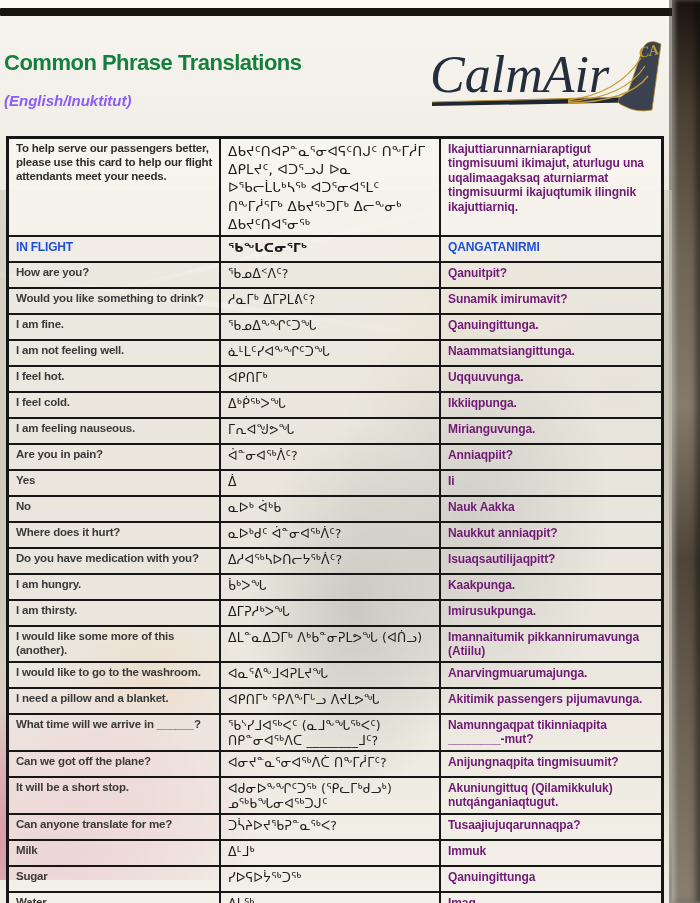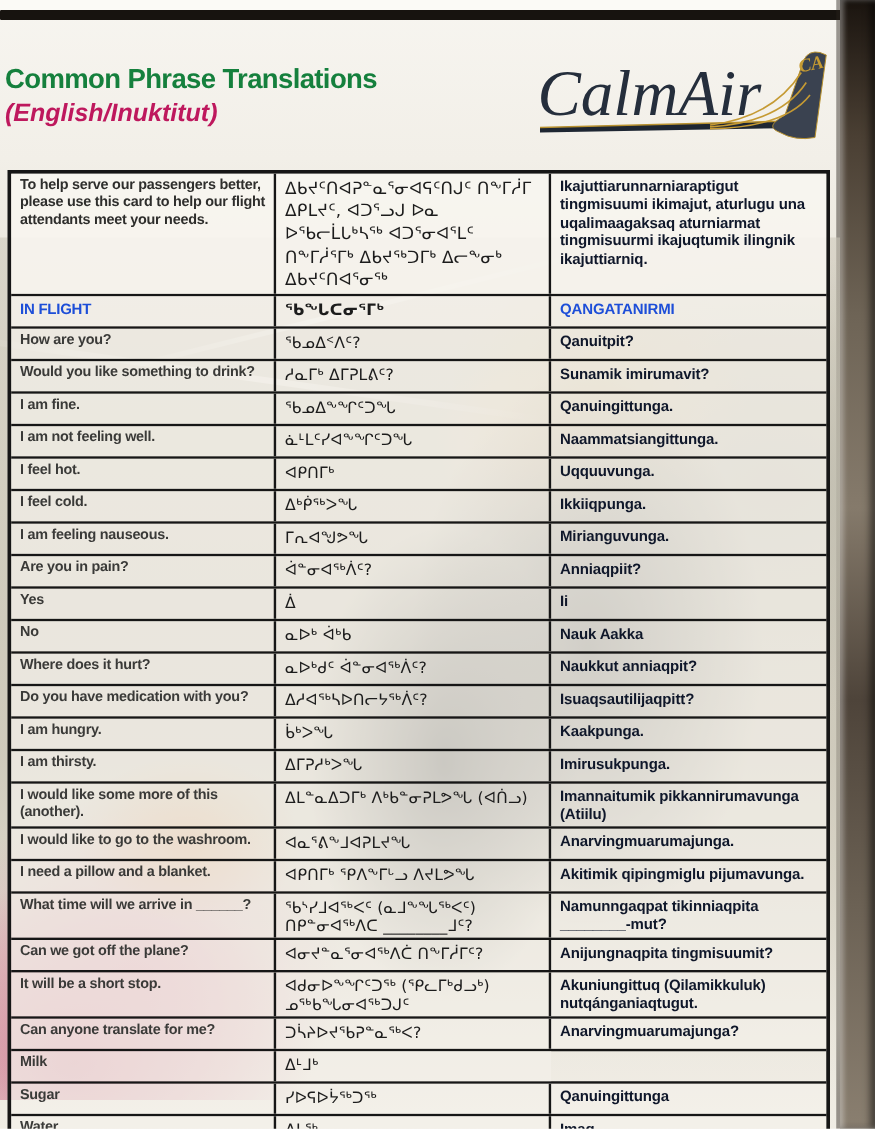--- a/index.html
+++ b/index.html
@@ -30,41 +30,41 @@
       radial-gradient(120px 110px at 430px 170px, rgba(232,215,188,.9) 0%, rgba(232,215,188,0) 72%),
       radial-gradient(300px 240px at 620px 200px, rgba(189,186,172,.8) 0%, rgba(189,186,172,0) 78%),
       linear-gradient(180deg, rgba(203,198,184,.55) 0%, rgba(196,191,176,.6) 60%, rgba(222,218,206,.2) 92%, rgba(240,237,229,0) 100%);
   }
   .glare{position:absolute;pointer-events:none;background:linear-gradient(90deg,rgba(255,255,255,0),rgba(255,255,255,.55),rgba(255,255,255,0));}
   .glare.g1{left:-40px;top:300px;width:480px;height:5px;transform:rotate(8deg);}
   .glare.g2{left:60px;top:250px;width:420px;height:4px;transform:rotate(-14deg);}
   
   .titleblock{position:absolute;left:4px;top:50px;}
   .title{font-size:22px;font-weight:bold;letter-spacing:-0.5px;color:#15803d;}
-  .subtitle{font-size:20px;font-weight:bold;font-style:italic;margin-top:4px;color:#be185d;}
+  .subtitle{font-size:15px;font-weight:bold;font-style:italic;margin-top:16px;color:#8b5cf6;}
   .logo{position:absolute;left:428px;top:36px;width:252px;height:92px;}
   
   .ptable{
     position:absolute;left:6px;top:136px;width:652px;
     border:3px solid #161616;background:rgba(244,242,236,.3);
   }
   .prow{display:grid;grid-template-columns:212px 220px 1fr;border-bottom:2px solid #161616;}
   .prow:last-child{border-bottom:none;}
   .cell{
     padding:3px 6px 2px 7px;border-right:2px solid #161616;min-height:19px;
     background:rgba(243,241,234,.62);line-height:1.2;
   }
   .cell:last-child{border-right:none;}
   .row-intro .cell{min-height:78px;background:rgba(248,246,240,.85);}
   .row-section .cell{font-weight:bold;background:rgba(246,244,238,.72);}
   .en{font-size:11.5px;font-weight:bold;letter-spacing:-0.2px;color:#3a3a38;}
   .row-intro .en{color:#2e2e2c;}
   .syl{font-family:"DejaVu Sans",sans-serif;font-size:12.5px;color:#1c1c1c;letter-spacing:.2px;}
   .row-intro .syl{font-size:13.5px;line-height:1.35;}
-  .rom{font-size:12px;font-weight:bold;letter-spacing:-0.1px;color:#0f172a;}
+  .rom{font-size:12px;font-weight:bold;letter-spacing:-0.1px;color:#701a75;}
   .row-section .en,.row-section .rom{font-size:12px;color:#1d4ed8;}
 </style>
 </head>
 <body>
 
 <div class="top-white"></div>
 <div class="top-band"></div>
 <div class="right-edge-line"></div>
 <div class="right-strip"></div>
 <div class="photo"></div>
@@ -191,21 +191,21 @@
 
   <div class="prow">
     <div class="cell en">I would like to go to the washroom.</div>
     <div class="cell syl">ᐊᓇᕐᕕᖕᒧᐊᕈᒪᔪᖓ</div>
     <div class="cell rom">Anarvingmuarumajunga.</div>
   </div>
 
   <div class="prow">
     <div class="cell en">I need a pillow and a blanket.</div>
     <div class="cell syl">ᐊᑭᑎᒥᒃ ᕿᐱᖕᒥᒡᓗ ᐱᔪᒪᕗᖓ</div>
-    <div class="cell rom">Akitimik qipingmiglu pijumavunga.</div>
+    <div class="cell rom">Akitimik passengers pijumavunga.</div>
   </div>
 
   <div class="prow">
     <div class="cell en">What time will we arrive in ______?</div>
     <div class="cell syl">ᖃᔅᓯᒧᐊᖅᐸᑦ (ᓇᒧᖕᖓᖅᐸᑦ) ᑎᑭᓐᓂᐊᖅᐱᑕ ________ᒧᑦ?</div>
     <div class="cell rom">Namunngaqpat tikinniaqpita ________-mut?</div>
   </div>
 
   <div class="prow">
     <div class="cell en">Can we got off the plane?</div>
@@ -215,26 +215,27 @@
 
   <div class="prow">
     <div class="cell en">It will be a short stop.</div>
     <div class="cell syl">ᐊᑯᓂᐅᖕᖏᑦᑐᖅ (ᕿᓚᒥᒃᑯᓗᒃ) ᓄᖅᑲᖓᓂᐊᖅᑐᒍᑦ</div>
     <div class="cell rom">Akuniungittuq (Qilamikkuluk) nutqánganiaqtugut.</div>
   </div>
 
   <div class="prow">
     <div class="cell en">Can anyone translate for me?</div>
     <div class="cell syl">ᑐᓵᔨᐅᔪᖃᕈᓐᓇᖅᐸ?</div>
-    <div class="cell rom">Anarvingmuarumajunga?</div>
+    <div class="cell rom">Tusaajiujuqarunnaqpa?</div>
   </div>
 
   <div class="prow">
     <div class="cell en">Milk</div>
     <div class="cell syl">ᐃᒻᒧᒃ</div>
+    <div class="cell rom">Immuk</div>
   </div>
 
   <div class="prow">
     <div class="cell en">Sugar</div>
     <div class="cell syl">ᓯᐅᕋᐅᔮᖅᑐᖅ</div>
     <div class="cell rom">Qanuingittunga</div>
   </div>
 
   <div class="prow">
     <div class="cell en">Water</div>

